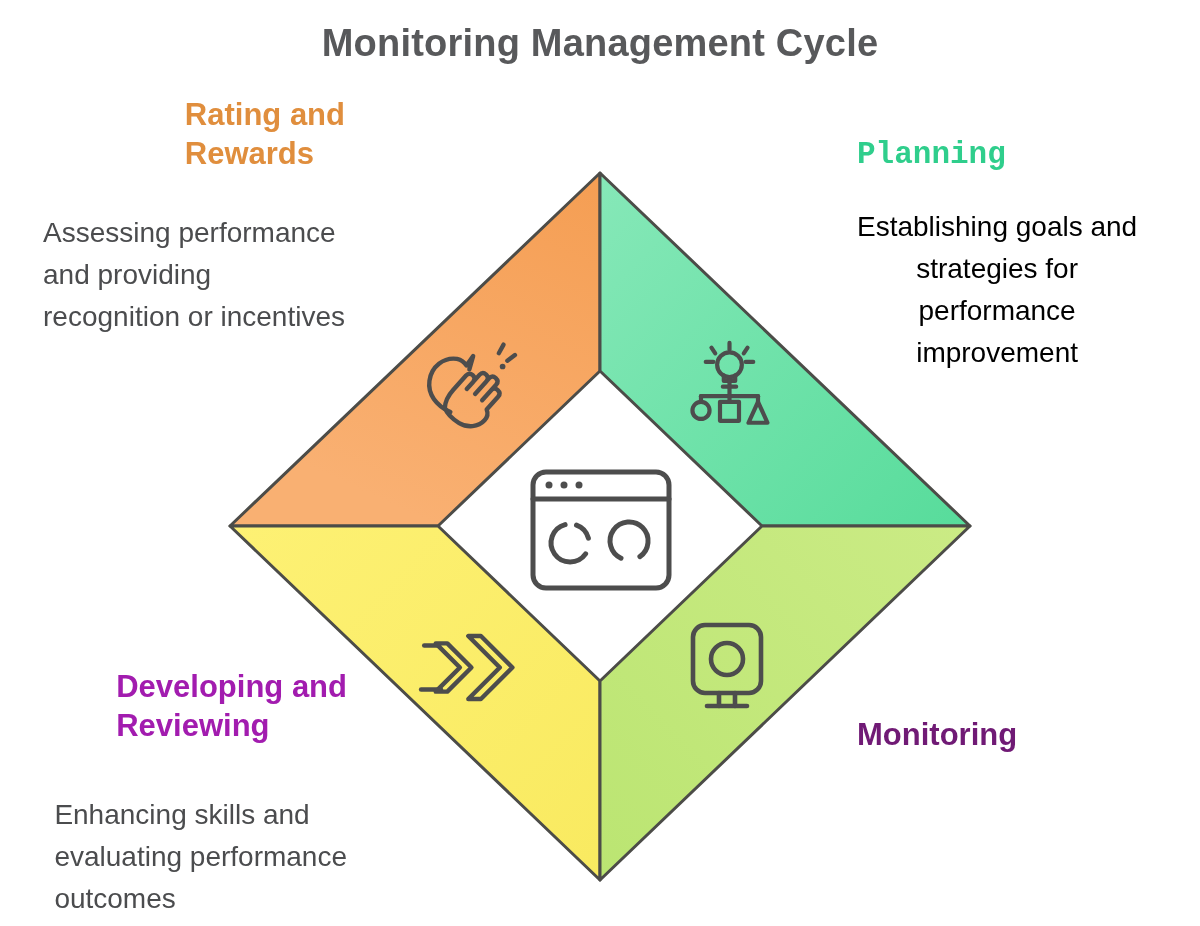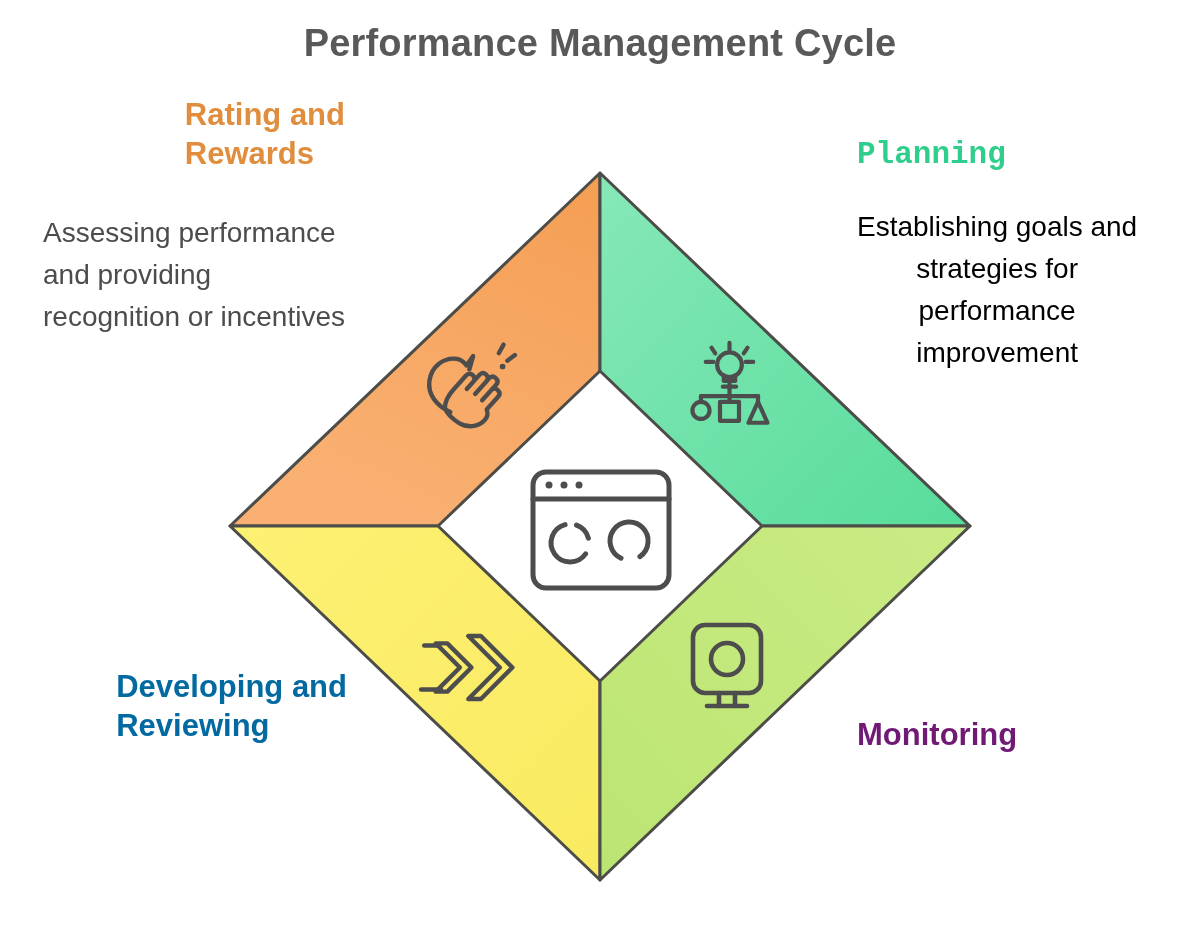--- a/index.html
+++ b/index.html
@@ -48,21 +48,21 @@
   .pos-bl-heading{top:667px;right:853px;}
   .pos-bl-desc{top:794px;right:853px;}
   .pos-br-heading{top:715px;left:857px;}
   .pos-br-desc{top:786px;left:857px;}
 </style>
 </head>
 <body>
 
 <div class="canvas">
 
-  <div class="title" style="color: rgb(88, 89, 91);">Performance Management Cycle</div>
+  <div class="title" style="color: rgb(88, 89, 91);">Monitoring Management Cycle</div>
 
   <svg class="diamond" viewBox="0 0 1200 926" xmlns="http://www.w3.org/2000/svg">
     <defs>
       <linearGradient id="g-planning" gradientUnits="userSpaceOnUse" x1="600" y1="173" x2="970" y2="526">
         <stop offset="0" stop-color="#86E8B8"></stop>
         <stop offset="1" stop-color="#57DC9B"></stop>
       </linearGradient>
       <linearGradient id="g-monitoring" gradientUnits="userSpaceOnUse" x1="970" y1="526" x2="600" y2="880">
         <stop offset="0" stop-color="#CBEB85"></stop>
         <stop offset="1" stop-color="#BBE572"></stop>
@@ -147,18 +147,21 @@
   <div class="desc align-r pos-tl-desc" style="color: rgb(75, 76, 78);">Assessing performance
 and providing
 recognition or incentives</div>
 
   <div class="heading align-l pos-tr-heading" style="color: rgb(47, 206, 140); font-family: Liberation Mono, monospace;">Planning</div>
   <div class="desc align-l pos-tr-desc" style="color: #000000; text-align: center;">Establishing goals and
 strategies for
 performance
 improvement</div>
 
-  <div class="heading align-r pos-bl-heading" style="color: #0369a1;">Developing and
+  <div class="heading align-r pos-bl-heading" style="color: #a21caf;">Developing and
 Reviewing</div>
+  <div class="desc align-r pos-bl-desc" style="color: rgb(75, 76, 78);">Enhancing skills and
+evaluating performance
+outcomes</div>
 
   <div class="heading align-l pos-br-heading" style="color: #701a75; text-align: right;">Monitoring</div>
 
 </div>
 
 </body></html>

